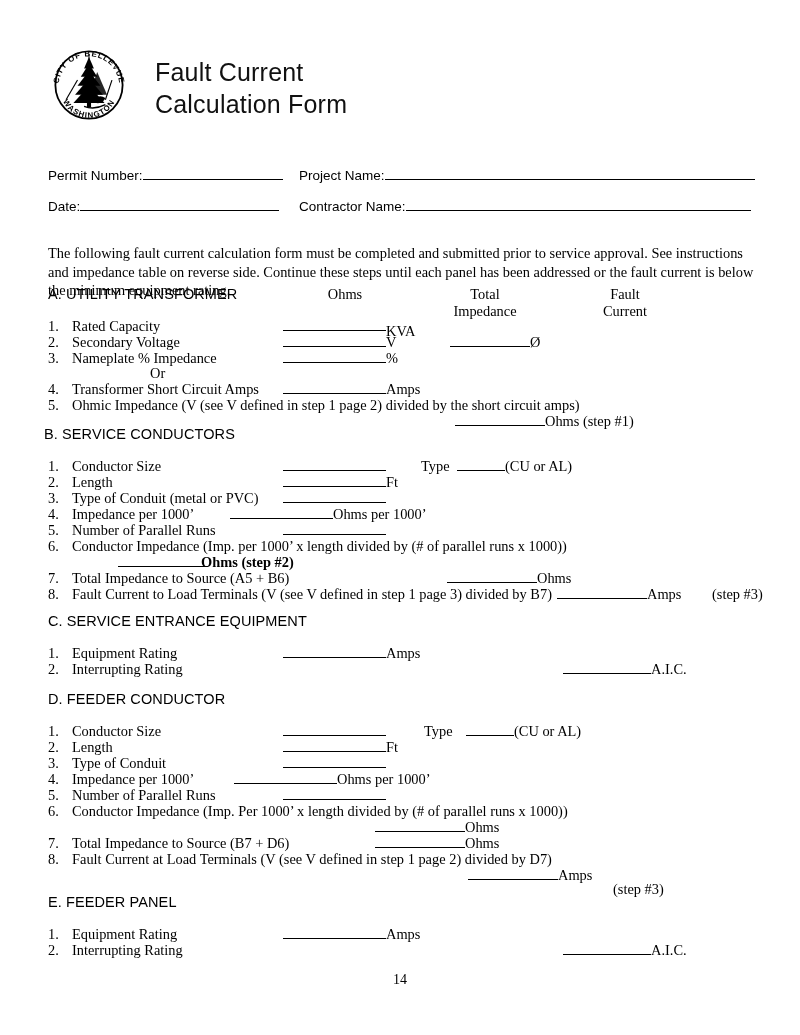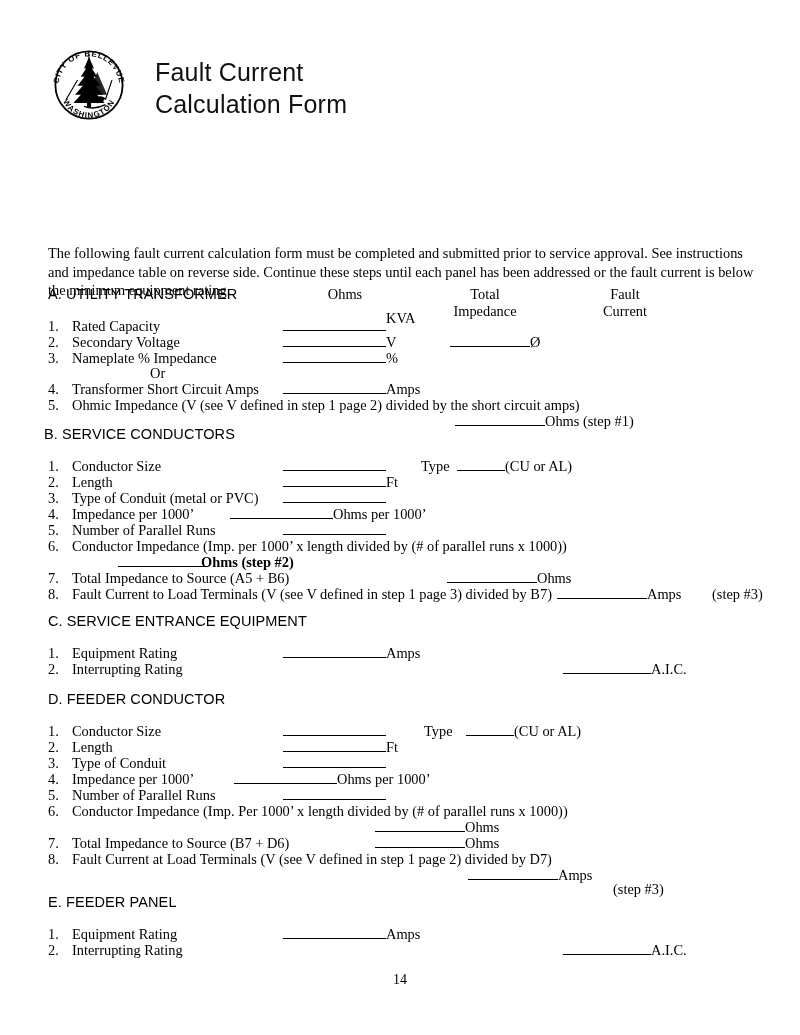--- a/index.html
+++ b/index.html
@@ -182,37 +182,59 @@
           <textPath href="#arcBot" startOffset="50%" text-anchor="middle">WASHINGTON</textPath>
         </text>
       </svg>
     </div>
     <div class="title-block">
       <div class="title-line">Fault Current</div>
       <div class="title-line">Calculation Form</div>
     </div>
   </div>
 
+  <div class="fields">
+    <div class="field-row">
+      <div class="fld" style="left:0;">
+        <span class="lbl">Permit Number:</span>
+        <span class="ul" style="width:140px;"></span>
+      </div>
+      <div class="fld" style="left:251px;">
+        <span class="lbl">Project Name:</span>
+        <span class="ul" style="width:370px;"></span>
+      </div>
+    </div>
+    <div class="field-row">
+      <div class="fld" style="left:0;">
+        <span class="lbl">Date:</span>
+        <span class="ul" style="width:199px;"></span>
+      </div>
+      <div class="fld" style="left:251px;">
+        <span class="lbl">Contractor Name:</span>
+        <span class="ul" style="width:345px;"></span>
+      </div>
+    </div>
+  </div>
 
   <p class="intro">The following fault current calculation form must be completed and submitted prior to service approval.  See instructions and impedance table on reverse side. Continue these steps until each panel has been addressed or the fault current is below the minimum equipment rating.</p>
 
   <div class="sec-head" style="left:48px; top:286px;">A. UTILITY TRANSFORMER</div>
 
   <div class="colhead" style="left:300px; top:286px; width:90px;">Ohms</div>
   <div class="colhead" style="left:440px; top:286px; width:90px;">Total
 Impedance</div>
   <div class="colhead" style="left:580px; top:286px; width:90px;">Fault
 Current</div>
 
   <div class="item" style="left:48px; top:318px;">
     <span class="num">1.</span>
     <span class="txt">Rated Capacity</span>
   </div>
   <div class="blank" style="left:283px; top:330px; width:103px;"></div>
-  <div class="unit" style="left:386px; top:310px;">KVA</div>
+  <div class="unit" style="left:386px; top:323px;">KVA</div>
 
   <div class="item" style="left:48px; top:334px;">
     <span class="num">2.</span>
     <span class="txt">Secondary Voltage</span>
   </div>
   <div class="blank" style="left:283px; top:346px; width:103px;"></div>
   <div class="unit" style="left:386px; top:334px;">V</div>
   <div class="blank" style="left:450px; top:346px; width:80px;"></div>
   <div class="unit" style="left:530px; top:334px;">Ø</div>
 

